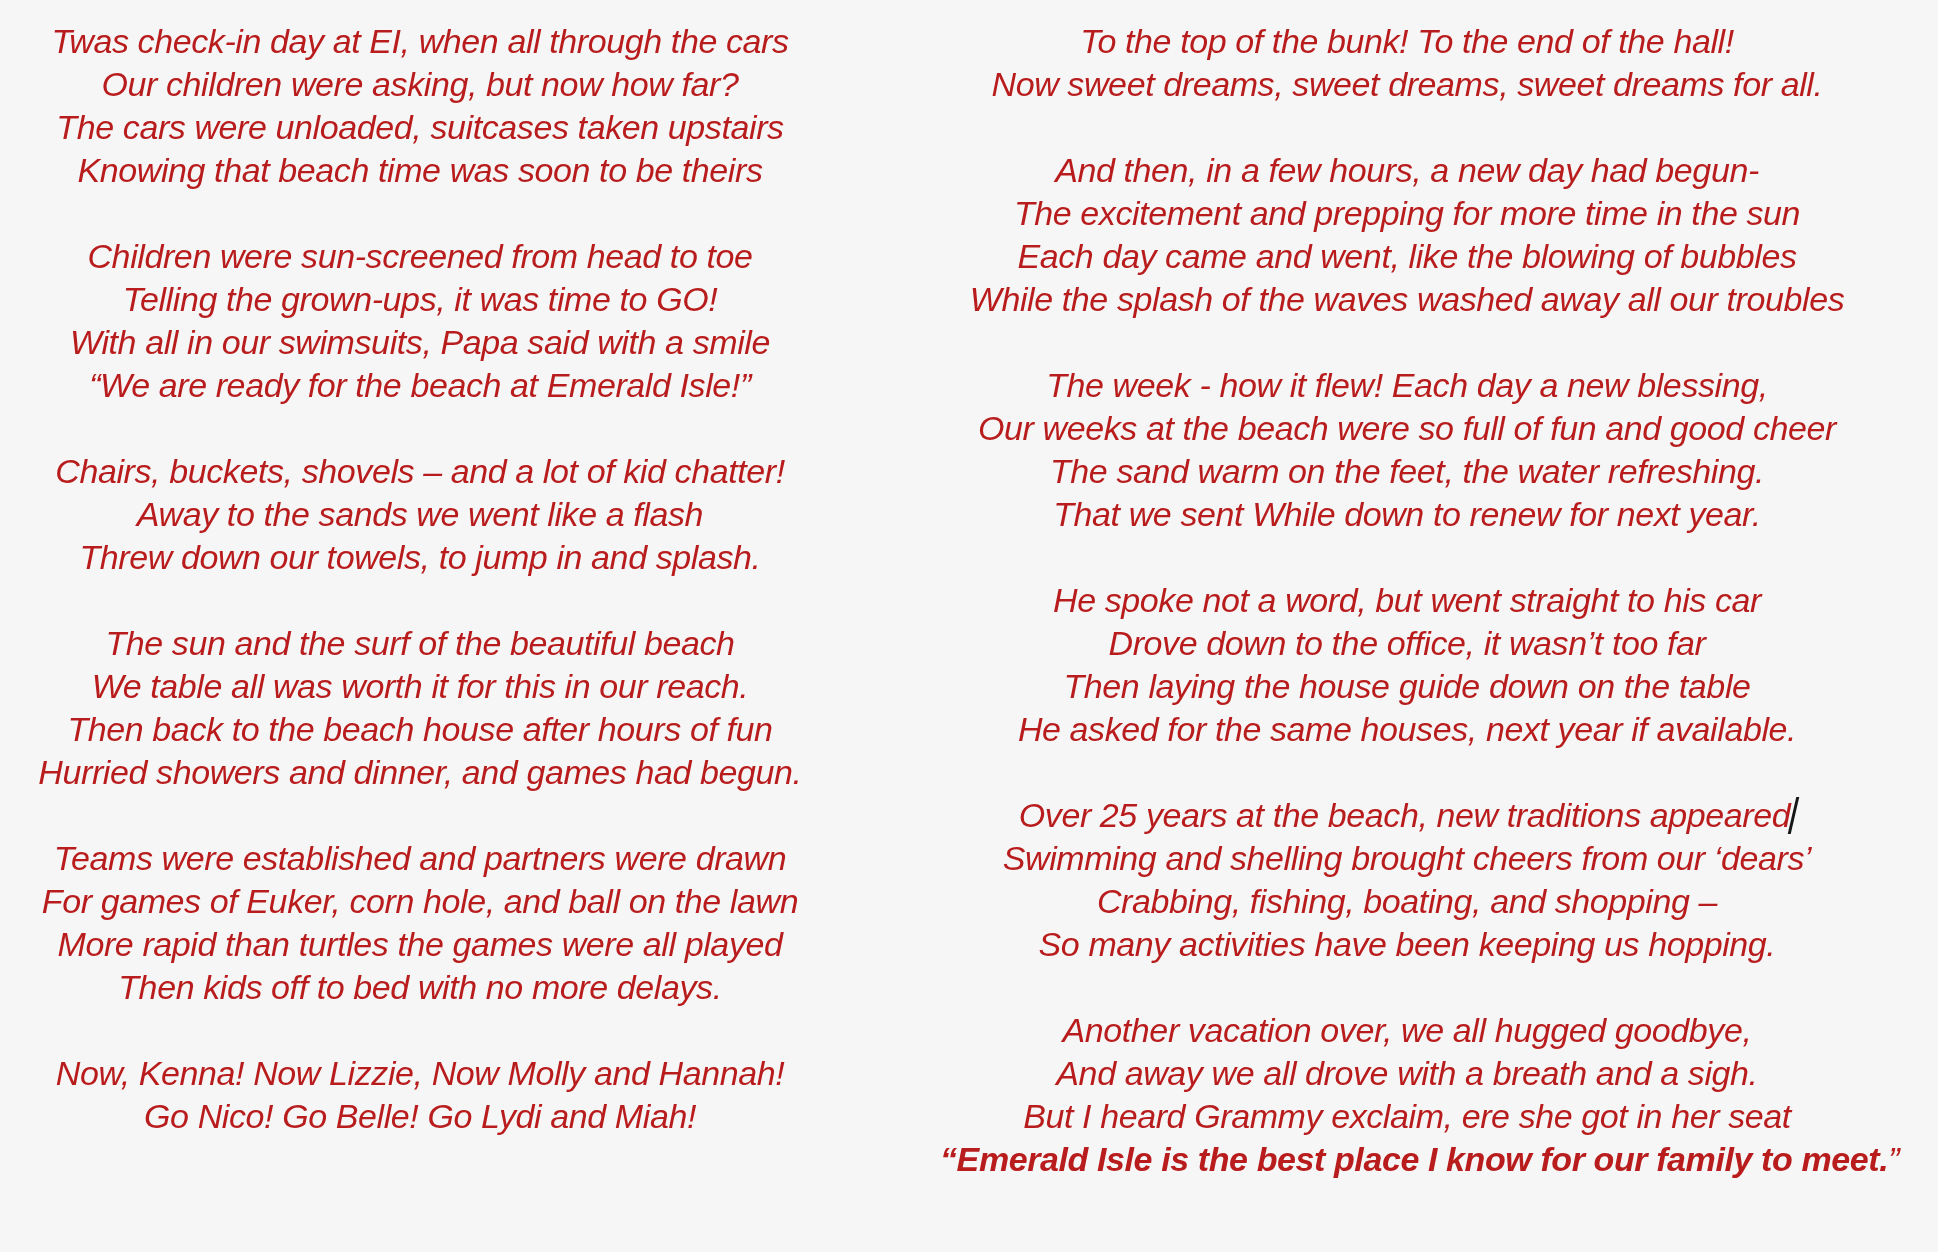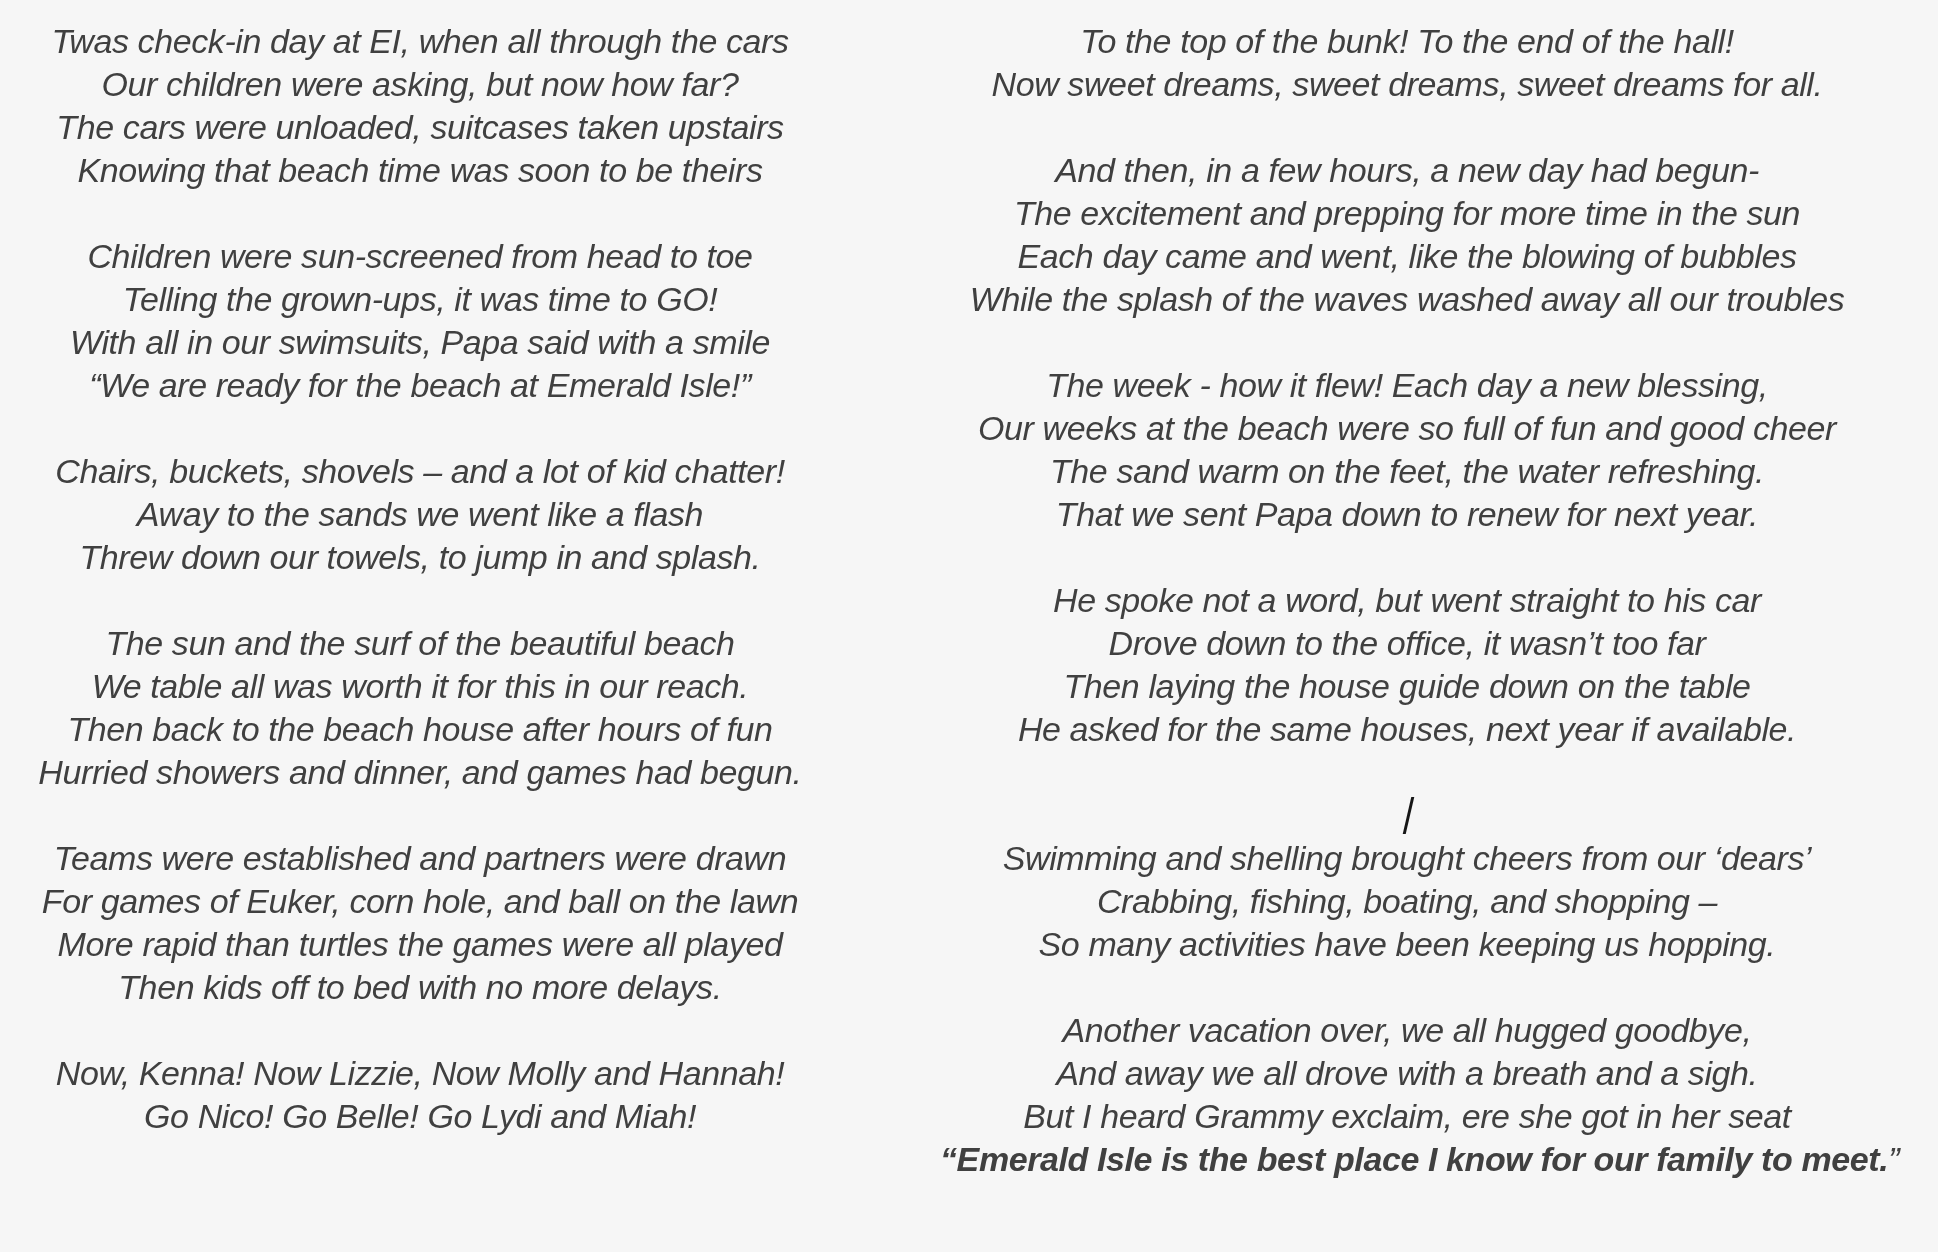--- a/index.html
+++ b/index.html
@@ -13,21 +13,21 @@
   }
   .poem-col {
     position: absolute;
     top: 20px;
     text-align: center;
     font-style: italic;
     font-weight: 400;
     font-size: 34px;
     line-height: 43px;
     letter-spacing: -0.4px;
-    color: #404040;
+    color: #b91c1c;
   }
   .poem-col.left  { left: 18px;  width: 804px; }
   .poem-col.right { left: 940px; width: 934px; }
   .stanza { margin-bottom: 43px; }
   .stanza:last-child { margin-bottom: 12px; }
   .line { white-space: nowrap; }
   .caret {
     display: inline-block;
     width: 3px;
     height: 37px;
@@ -88,30 +88,30 @@
     <div class="stanza">
       <div class="line">And then, in a few hours, a new day had begun-</div>
       <div class="line">The excitement and prepping for more time in the sun</div>
       <div class="line">Each day came and went, like the blowing of bubbles</div>
       <div class="line">While the splash of the waves washed away all our troubles</div>
     </div>
     <div class="stanza">
       <div class="line">The week - how it flew! Each day a new blessing,</div>
       <div class="line">Our weeks at the beach were so full of fun and good cheer</div>
       <div class="line">The sand warm on the feet, the water refreshing.</div>
-      <div class="line">That we sent Papa down to renew for next year.</div>
+      <div class="line">That we sent While down to renew for next year.</div>
     </div>
     <div class="stanza">
       <div class="line">He spoke not a word, but went straight to his car</div>
       <div class="line">Drove down to the office, it wasn’t too far</div>
       <div class="line">Then laying the house guide down on the table</div>
       <div class="line">He asked for the same houses, next year if available.</div>
     </div>
     <div class="stanza">
-      <div class="line"><span class="caret"></span></div>
+      <div class="line"><span>Over 25 years at the beach, new traditions appeared</span><span class="caret"></span></div>
       <div class="line">Swimming and shelling brought cheers from our ‘dears’</div>
       <div class="line">Crabbing, fishing, boating, and shopping –</div>
       <div class="line">So many activities have been keeping us hopping.</div>
     </div>
     <div class="stanza">
       <div class="line">Another vacation over, we all hugged goodbye,</div>
       <div class="line">And away we all drove with a breath and a sigh.</div>
       <div class="line">But I heard Grammy exclaim, ere she got in her seat</div>
       <div class="line"><span class="closing-bold">“Emerald Isle is the best place I know for our family to meet.</span><span class="closing-tail">”</span></div>
     </div>

